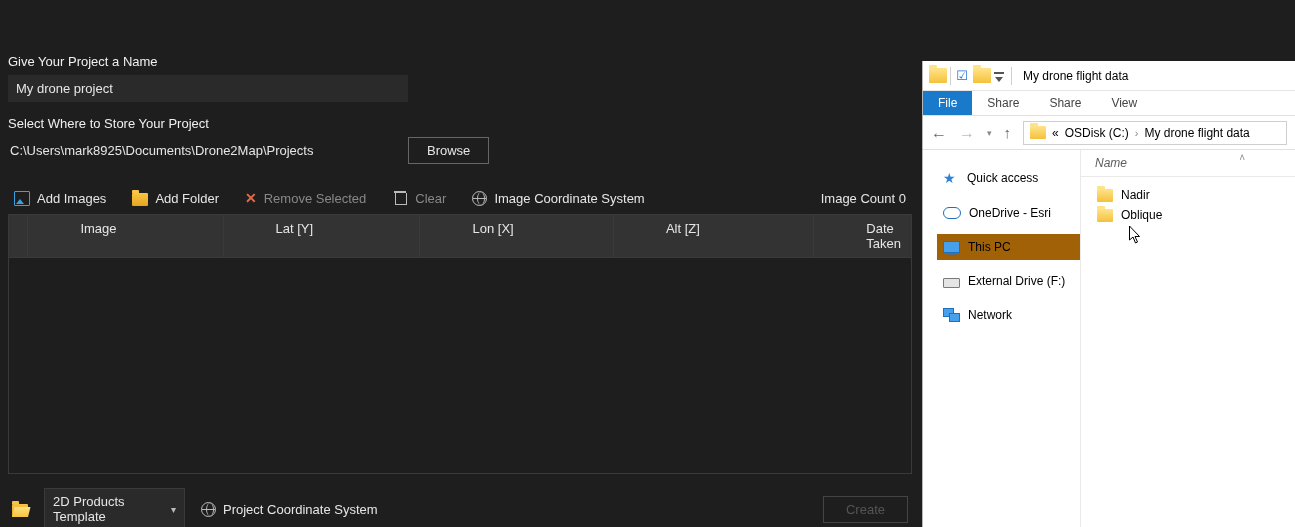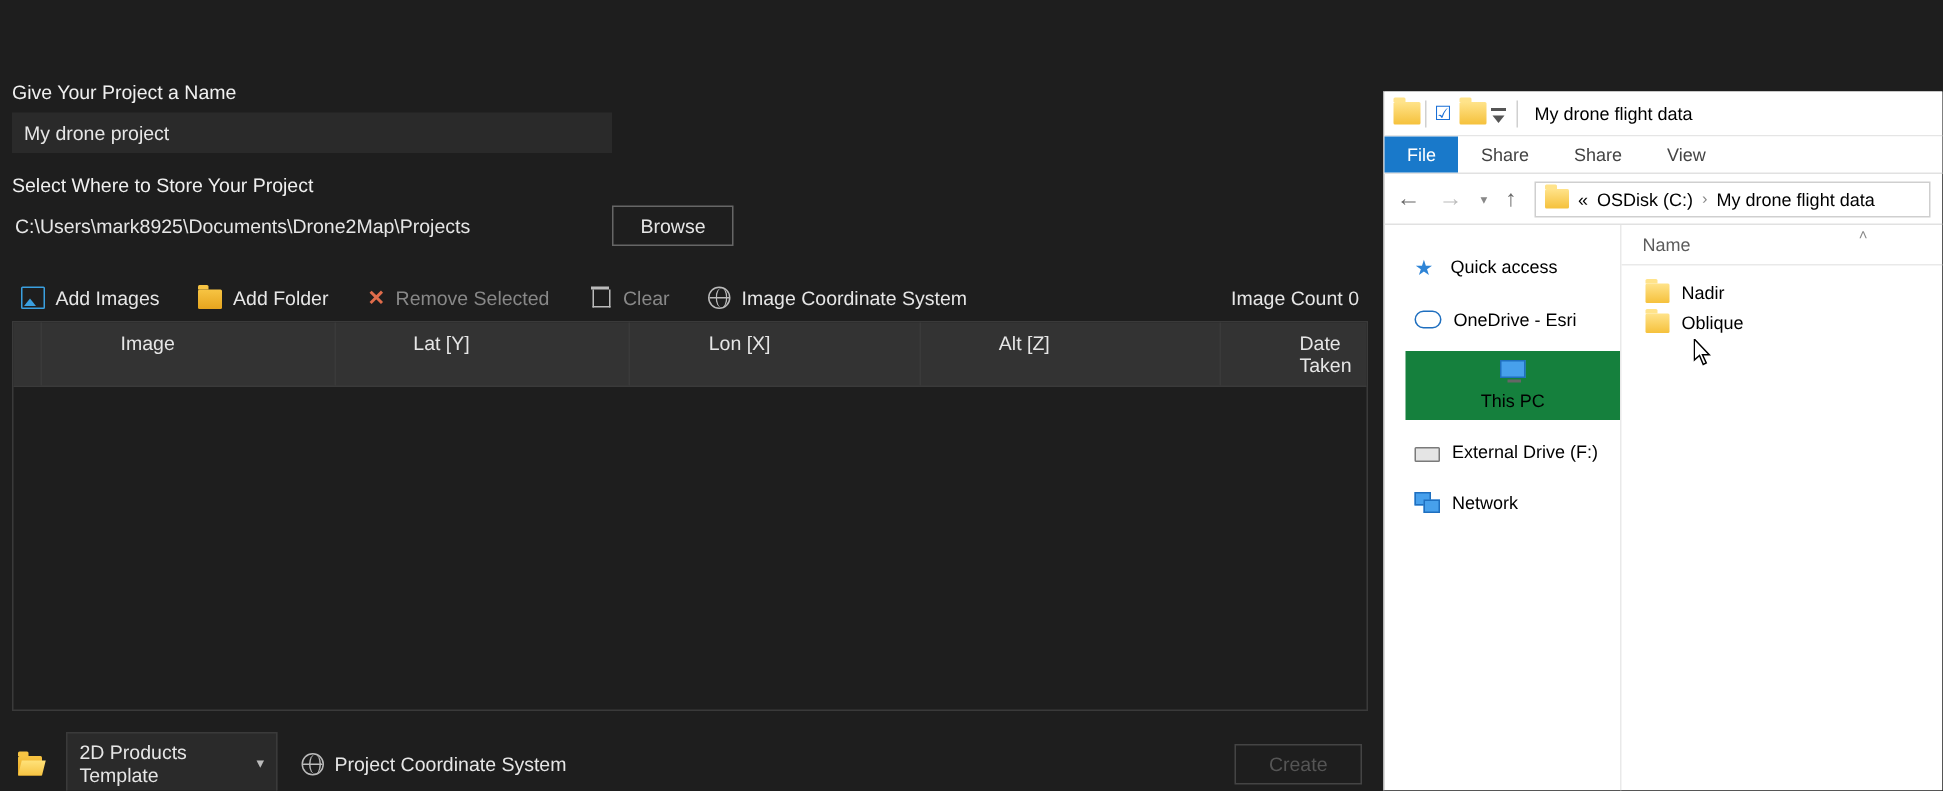--- a/index.html
+++ b/index.html
@@ -72,34 +72,34 @@
   .small-chev { font-size:9px; color:#888; }
   .up-arrow { font-size:15px; color:#6a6a6a; cursor:pointer; }
   .addr-box { flex:1; display:flex; align-items:center; gap:6px; border:1px solid #cfcfcf; padding:3px 6px; height:24px; }
   .addr-box .win-folder-ic { width:16px; height:13px; }
   .crumb { color:#000; font-size:12px; cursor:pointer; }
   .gt { color:#888; font-size:11px; }
 
   .ex-body { display:flex; height:calc(100% - 30px - 25px - 34px); }
   .navpane { width:158px; border-right:1px solid #e9e9e9; padding:14px 0 0 14px; }
   .nav-item { display:flex; align-items:center; gap:8px; padding:6px 6px; font-size:12px; color:#000; cursor:pointer; border-radius:0; }
-  .nav-item.selected { background:#15803d;flex-direction:column; }
+  .nav-item.selected { background:#a16207; }
   .nav-item + .nav-item { margin-top:8px; }
   .nav-ic { width:16px; height:16px; }
   .star { color:#2e84d6; font-size:14px; }
   .cloud { width:18px; height:12px; background:radial-gradient(circle at 30% 60%,#fff 35%,transparent 36%),radial-gradient(circle at 60% 40%,#fff 40%,transparent 41%),linear-gradient(#fff,#fff); border:1.2px solid #1f6fbf; border-radius:8px; }
   .monitor { width:17px; height:12px; border:1.4px solid #1f6fbf; background:#47a0ec; position:relative; }
   .monitor::after { content:""; position:absolute; left:4px; bottom:-4px; width:9px; height:2px; background:#666; }
   .drive { width:17px; height:10px; border:1.2px solid #7a7a7a; background:#e5e5e5; border-radius:1px; margin-top:3px; }
   .net { width:17px; height:14px; position:relative; }
   .net::before { content:""; position:absolute; left:0; top:0; width:9px; height:7px; border:1.2px solid #1f6fbf; background:#47a0ec; }
   .net::after { content:""; position:absolute; right:0; bottom:0; width:9px; height:7px; border:1.2px solid #1f6fbf; background:#47a0ec; }
 
   .listpane { flex:1; padding:0; position:relative; }
-  .listhead { display:flex; align-items:center; border-bottom:1px solid #e9e9e9; padding:6px 14px; color:#5c5c5c; font-size:12px; position:relative;}
+  .listhead { display:flex; align-items:center; border-bottom:1px solid #e9e9e9; padding:6px 14px; color:#5c5c5c; font-size:12px; position:relative;font-style:italic;}
   .sort-chev { position:absolute; right:50px; top:2px; font-size:10px; color:#888; }
   .list-items { padding:8px 14px; }
   .file-item { display:flex; align-items:center; gap:8px; padding:3px 2px; font-size:12px; cursor:pointer; }
   .cursor-img { position:absolute; width:13px; height:19px; }
   .cursor-img svg { width:100%; height:100%; }
 </style>
 </head>
 <body>
 
 <div class="app">

